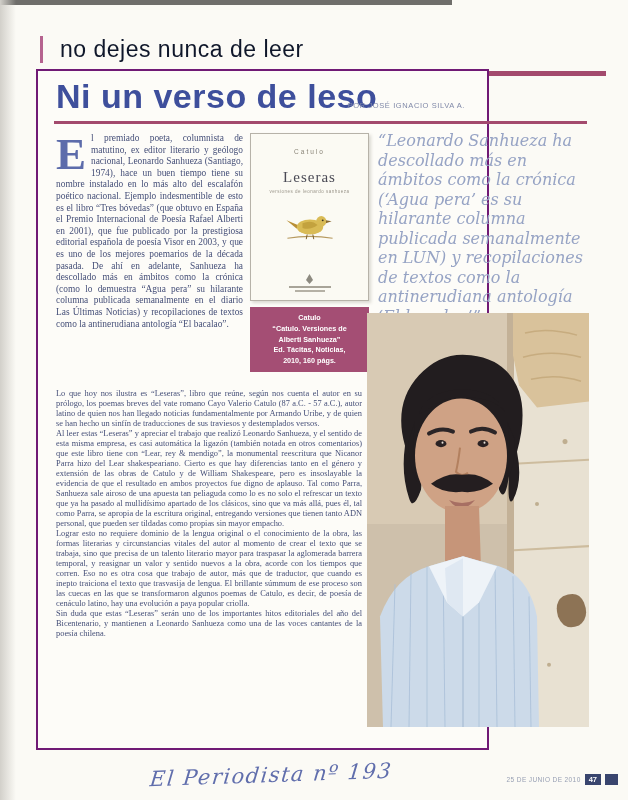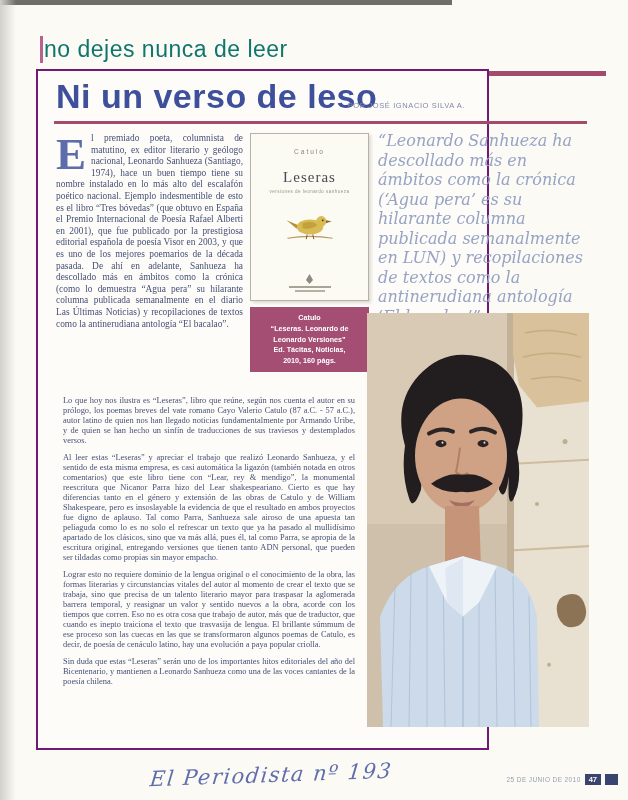--- a/index.html
+++ b/index.html
@@ -4,21 +4,21 @@
 <style>
   * { margin:0; padding:0; box-sizing:border-box; }
   body { width:628px; height:800px; font-family:"Liberation Sans", sans-serif; background:#e9e7e2; }
   .page { position:relative; width:628px; height:800px; background:#fbfaf5; overflow:hidden; }
   .scan-top-edge { position:absolute; top:0; left:0; width:452px; height:5px; background:#6f6e6b; }
   .scan-left-edge { position:absolute; top:0; left:0; width:16px; height:800px;
       background:linear-gradient(90deg,#d2d0ca,rgba(251,250,245,0)); }
 
   
   .kicker { position:absolute; left:40px; top:36px; border-left:3px solid #b5638f;
-      padding-left:1px; font-size:23px; color:#0f766e; letter-spacing:0.5px; }
+      padding-left:17px; font-size:23px; color:#0f172a; letter-spacing:0.5px; }
   .kicker-rule { position:absolute; left:40px; top:71px; width:566px; height:5px; background:#a34a6d; }
 
   
   .article-box { position:absolute; left:36px; top:69px; width:453px; height:681px;
       border:2px solid #701a75; background:#fdfcf8; }
   .title { position:absolute; left:18px; top:6px; font-size:34px; font-weight:bold;
       color:#3e4f9c; letter-spacing:0.5px; }
   .byline { position:absolute; right:22px; top:30px; font-size:7.5px; color:#8089a8; letter-spacing:0.6px; }
   .title-rule { position:absolute; left:16px; top:50px; width:533px; height:3px; background:#a34a6d; }
 
@@ -49,21 +49,21 @@
 
   
   .quote { position:absolute; left:322px; top:0; width:211px;
       font-family:"DejaVu Serif", serif; font-style:italic; font-size:16px;
       line-height:19.5px; color:#96a3c4; }
 
   
   .text-wide { position:absolute; left:0; top:258px; width:306px; height:350px; overflow:hidden;
       font-family:"Liberation Serif", serif; font-size:8.4px; line-height:10px;
       color:#454f78; text-align:justify; hyphens:auto; }
-  .text-wide p { margin:7px; }
+  .text-wide p { margin:0; }
 
   
   .photo { position:absolute; left:311px; top:182px; width:222px; height:414px; overflow:hidden; }
   .photo svg { display:block; width:100%; height:100%; }
 
   
   .handwritten { position:absolute; left:150px; top:763px; font-family:"DejaVu Serif", serif;
       font-style:italic; font-size:21px; color:#4656a0; letter-spacing:1.5px;
       transform:rotate(-2deg) skewX(-8deg); opacity:0.85; }
   .footer { position:absolute; right:10px; top:774px; display:flex; align-items:center; gap:4px; }
@@ -111,22 +111,22 @@
             </svg>
           </div>
           <div class="colophon">
             <div class="mark"></div>
               <div class="bar1"></div>
               <div class="bar2"></div>
           </div>
         </div>
         <div class="caption">
           <div>Catulo</div>
-          <div>“Leseras. Leonardo de</div>
-          <div>Leonardo Versiones”</div>
+          <div>“Catulo. Versiones de</div>
+          <div>Alberti Sanhueza”</div>
           <div>Ed. Tácitas, Noticias,</div>
           <div>2010, 160 págs.</div>
         </div>
       </div>
 
       <div class="quote">“Leonardo Sanhueza ha descollado más en ámbitos como la crónica (‘Agua pera’ es su hilarante columna publicada semanalmente en LUN) y recopilaciones de textos como la antinerudiana antología ‘El bacalao’”</div>
 
       <div class="text-wide">
         <p>Lo que hoy nos ilustra es “Leseras”, libro que reúne, según nos cuenta el autor en su prólogo, los poemas breves del vate romano Cayo Valerio Catulo (87 a.C. - 57 a.C.), autor latino de quien nos han llegado noticias fundamentalmente por Armando Uribe, y de quien se han hecho un sinfín de traducciones de sus traviesos y destemplados versos.</p>
         <p>Al leer estas “Leseras” y apreciar el trabajo que realizó Leonardo Sanhueza, y el sentido de esta misma empresa, es casi automática la ligazón (también notada en otros comentarios) que este libro tiene con “Lear, rey &amp; mendigo”, la monumental reescritura que Nicanor Parra hizo del Lear shakespeariano. Cierto es que hay diferencias tanto en el género y extensión de las obras de Catulo y de William Shakespeare, pero es insoslayable la evidencia de que el resultado en ambos proyectos fue digno de aplauso. Tal como Parra, Sanhueza sale airoso de una apuesta tan peliaguda como lo es no solo el refrescar un texto que ya ha pasado al mullidísimo apartado de los clásicos, sino que va más allá, pues él, tal como Parra, se apropia de la escritura original, entregando versiones que tienen tanto ADN personal, que pueden ser tildadas como propias sin mayor empacho.</p>

